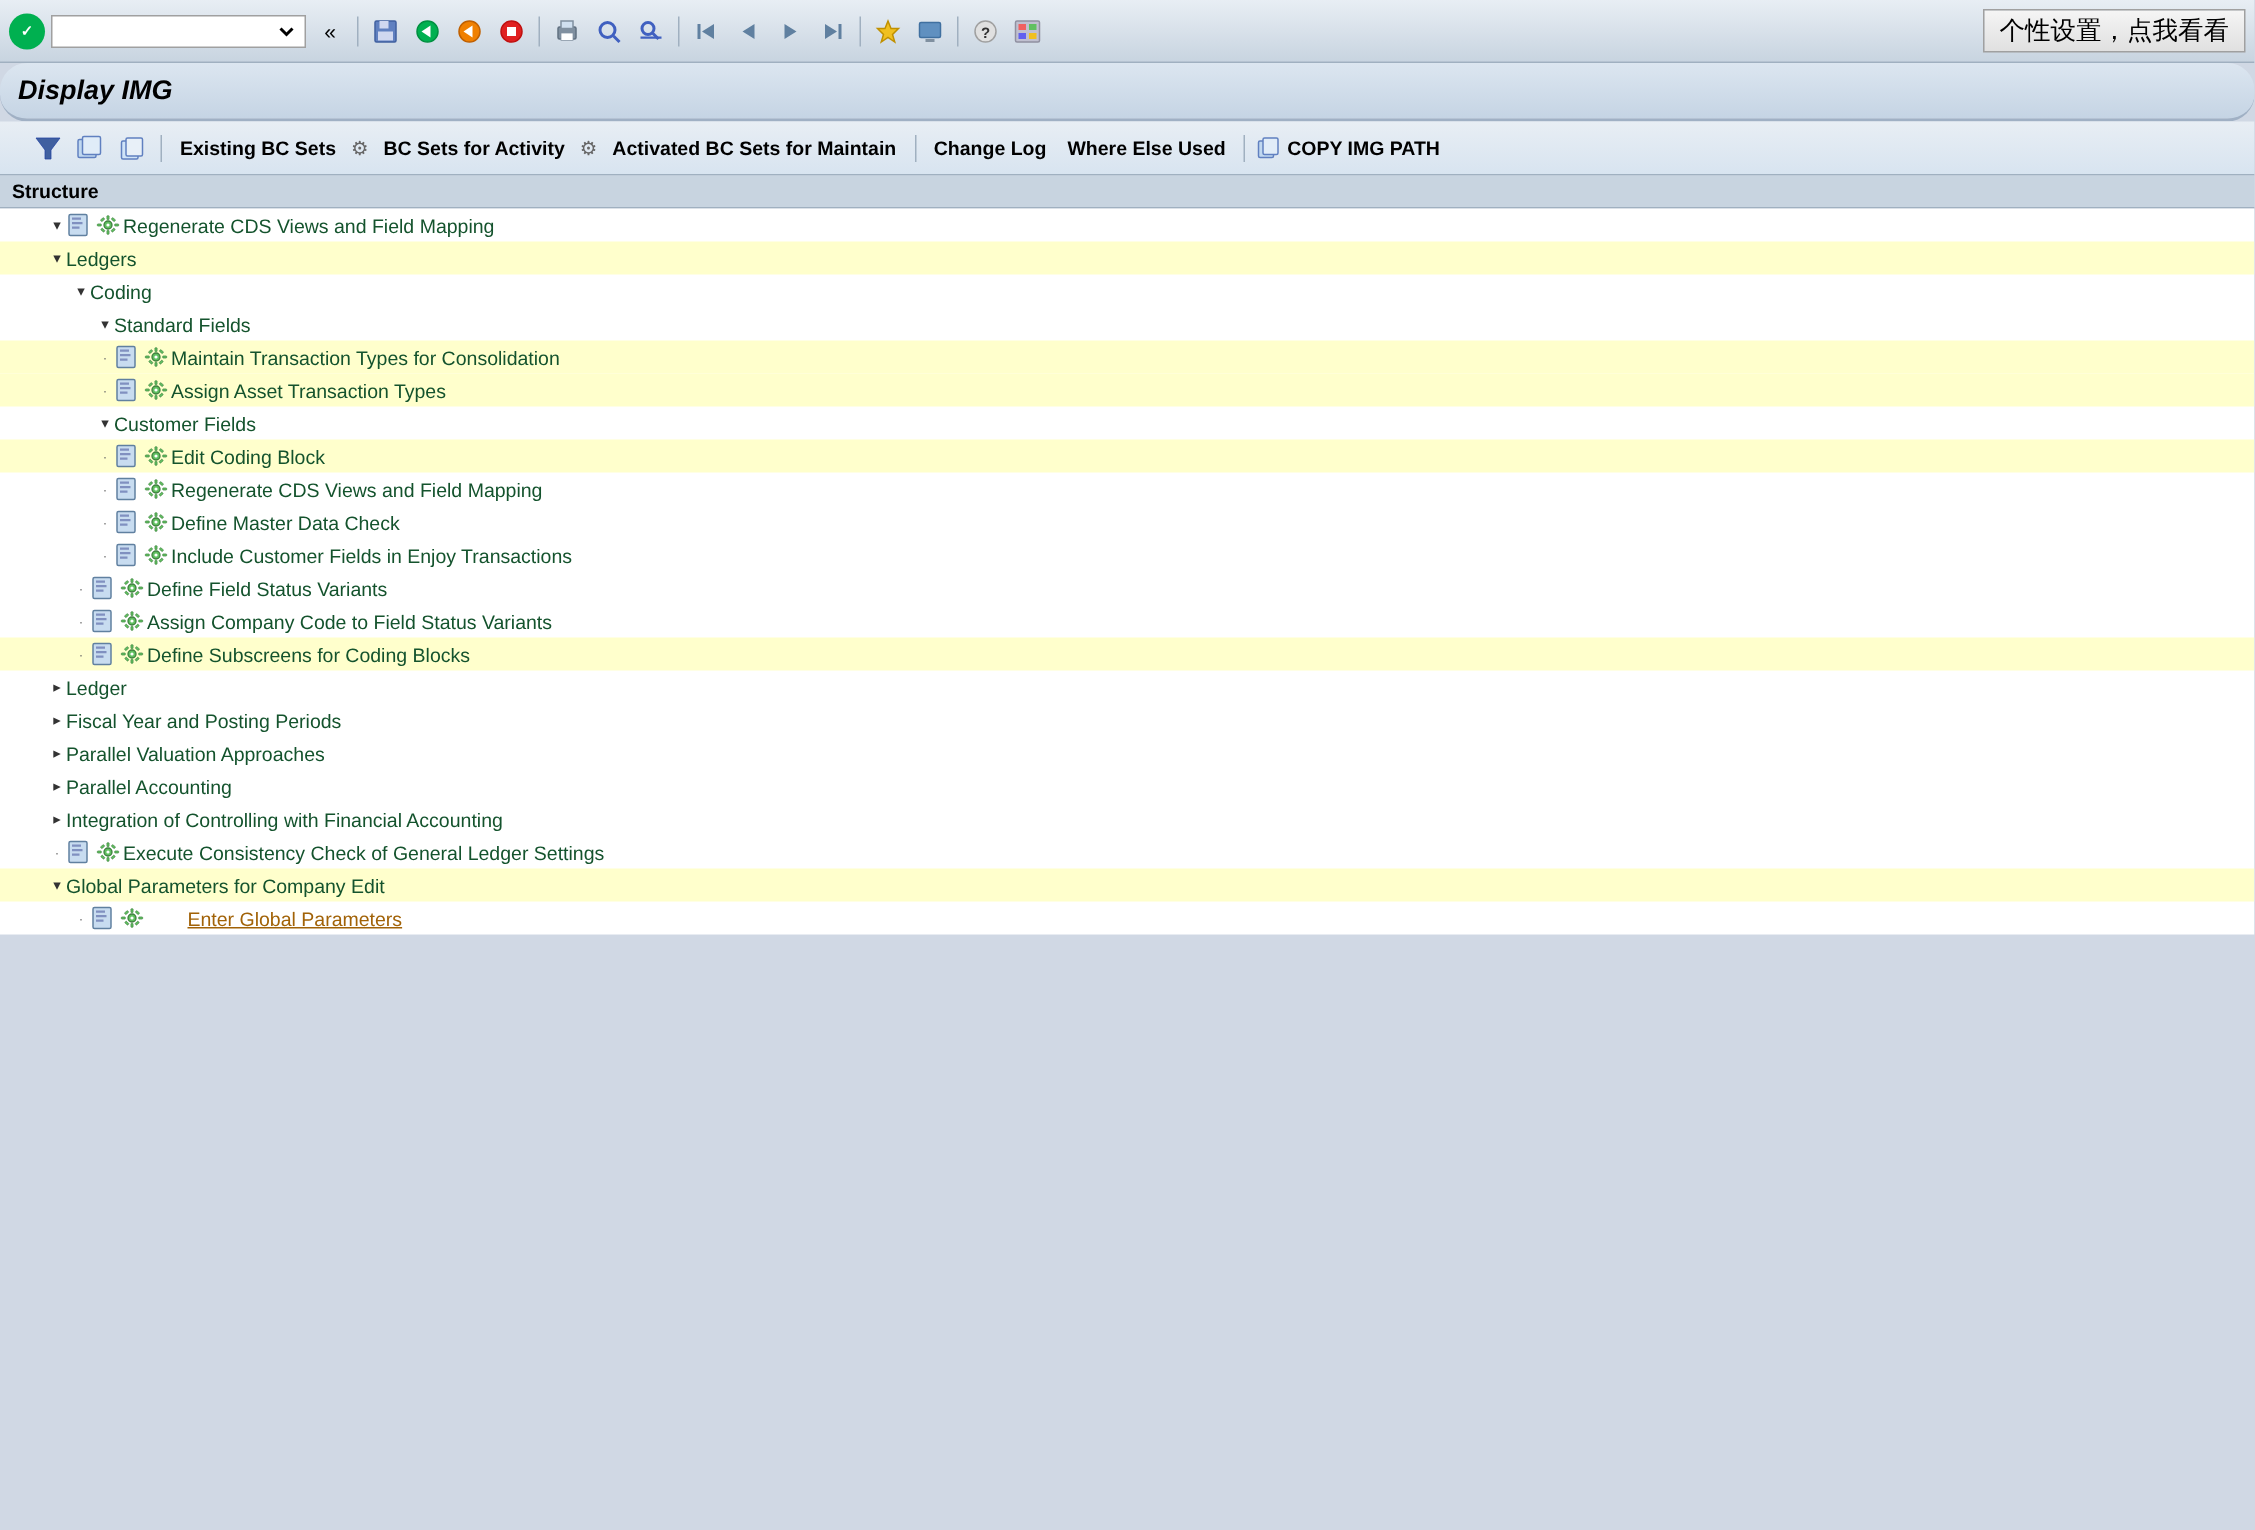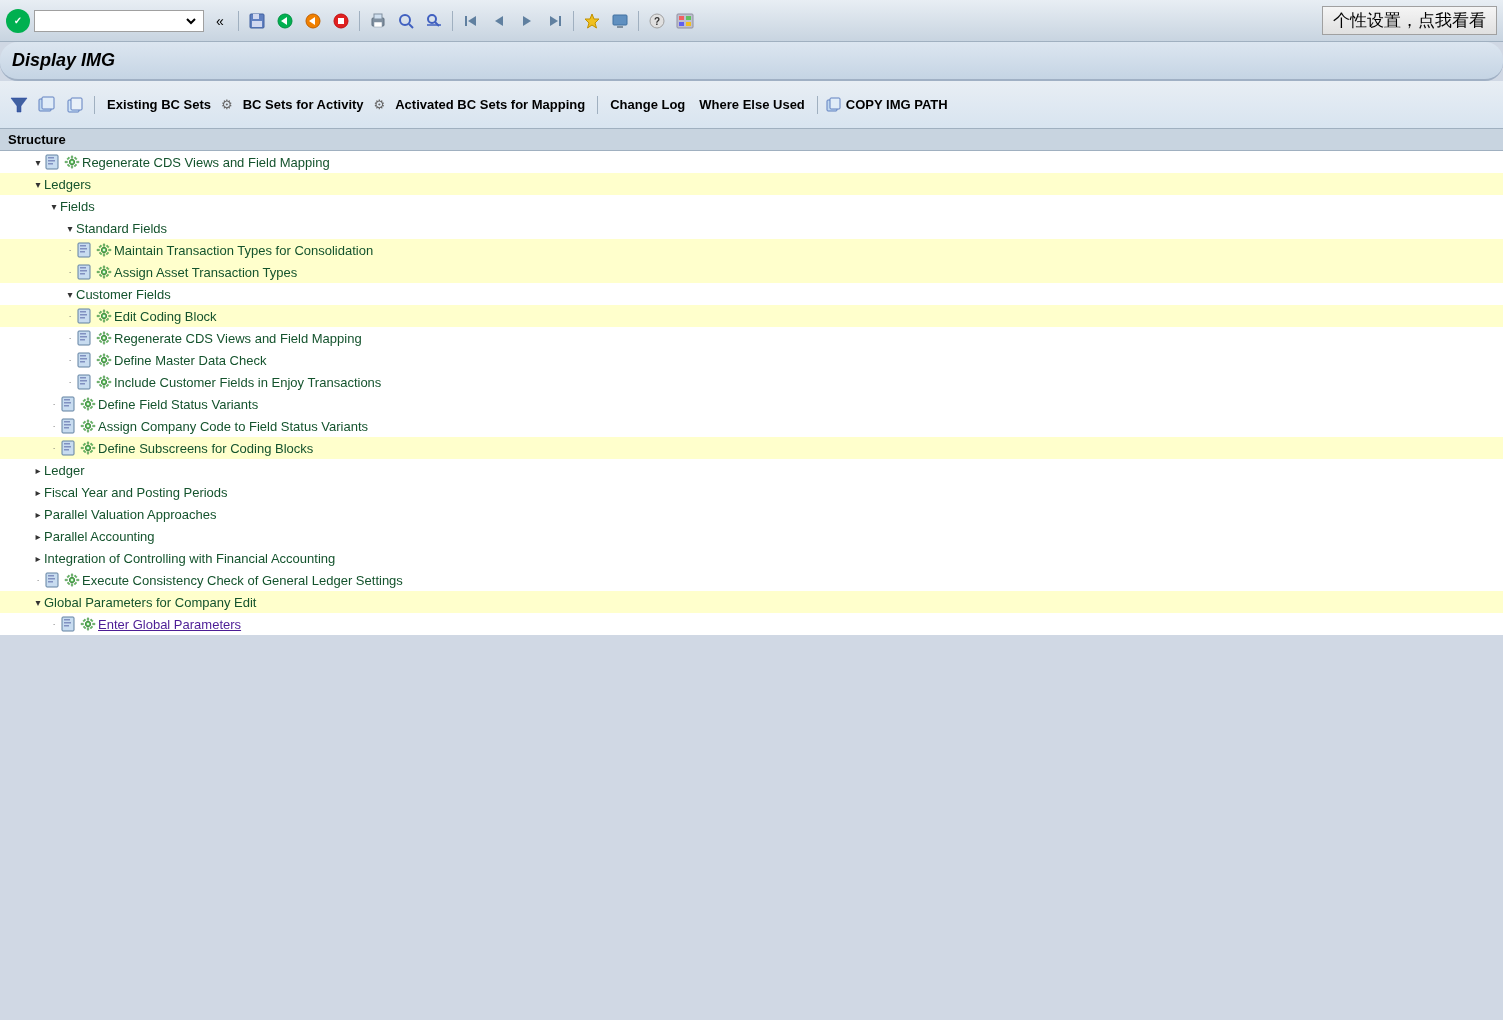--- a/index.html
+++ b/index.html
@@ -92,23 +92,23 @@
       border-bottom: 2px solid #a0b0c4;
       border-radius: 18px;
     }
 
     
     .action-bar {
       display: flex;
       align-items: center;
       background: linear-gradient(180deg, #e8eef4 0%, #d8e4f0 100%);
       border-bottom: 1px solid #a0b0c0;
-      padding: 4px 8px;
+      padding: 4px 21px;
       gap: 6px;
-      height: 48px;
+      height: 36px;
     }
     .action-icon {
       width: 22px;
       height: 22px;
       display: flex;
       align-items: center;
       justify-content: center;
       cursor: pointer;
       font-size: 16px;
     }
@@ -183,22 +183,23 @@
       flex-shrink: 0;
     }
     .tree-label {
       font-size: 13px;
       color: #14532d;
     }
     .tree-label.folder {
       font-weight: normal;
     }
     .tree-label.red-underline {
-      color: #4c1d95;
+      color: #a16207;
       text-decoration: underline;
+      margin-left: 27px;
     }
     .gear-svg {
       width: 16px;
       height: 16px;
     }
 
   </style>
 </head>
 <body>
 
@@ -331,21 +332,21 @@
     <svg width="20" height="20" viewBox="0 0 20 20">
         <rect x="3" y="5" width="11" height="12" rx="1" fill="#d0e4f8" stroke="#6080c0" stroke-width="1"></rect>
         <rect x="6" y="3" width="11" height="12" rx="1" fill="#e8f0f8" stroke="#6080c0" stroke-width="1"></rect>
       </svg>
   </div>
   <div class="action-sep"></div>
   <span class="action-link">Existing BC Sets</span>
   <span style="font-size:13px;color:#666;">⚙</span>
   <span class="action-link">BC Sets for Activity</span>
   <span style="font-size:13px;color:#666;">⚙</span>
-  <span class="action-link">Activated BC Sets for Mapping</span>
+  <span class="action-link">Activated BC Sets for Maintain</span>
   <div class="action-sep"></div>
   <span class="action-link">Change Log</span>
   <span class="action-link">Where Else Used</span>
   <div class="action-sep"></div>
   <div class="copy-img-btn">
     <svg width="16" height="16" viewBox="0 0 16 16">
         <rect x="1" y="3" width="10" height="11" rx="1" fill="#c0d8f0" stroke="#6080c0" stroke-width="1"></rect>
         <rect x="4" y="1" width="10" height="11" rx="1" fill="#e0ecf8" stroke="#6080c0" stroke-width="1"></rect>
       </svg>
     <span>COPY IMG PATH</span>
@@ -384,21 +385,21 @@
       <span class="tree-label">Regenerate CDS Views and Field Mapping</span>
     </div>
     <div class="tree-row highlighted">
       <span class="indent" style="width:32px;display:inline-block;"></span>
       <span class="tree-toggle">▾</span>
       <span class="tree-label folder">Ledgers</span>
     </div>
     <div class="tree-row">
       <span class="indent" style="width:48px;display:inline-block;"></span>
       <span class="tree-toggle">▾</span>
-      <span class="tree-label folder">Fields</span>
+      <span class="tree-label folder">Coding</span>
     </div>
     <div class="tree-row">
       <span class="indent" style="width:64px;display:inline-block;"></span>
       <span class="tree-toggle">▾</span>
       <span class="tree-label folder">Standard Fields</span>
     </div>
     <div class="tree-row highlighted">
       <span class="indent" style="width:64px;display:inline-block;"></span>
       <span class="tree-dot">·</span>
       <span class="tree-icon">

